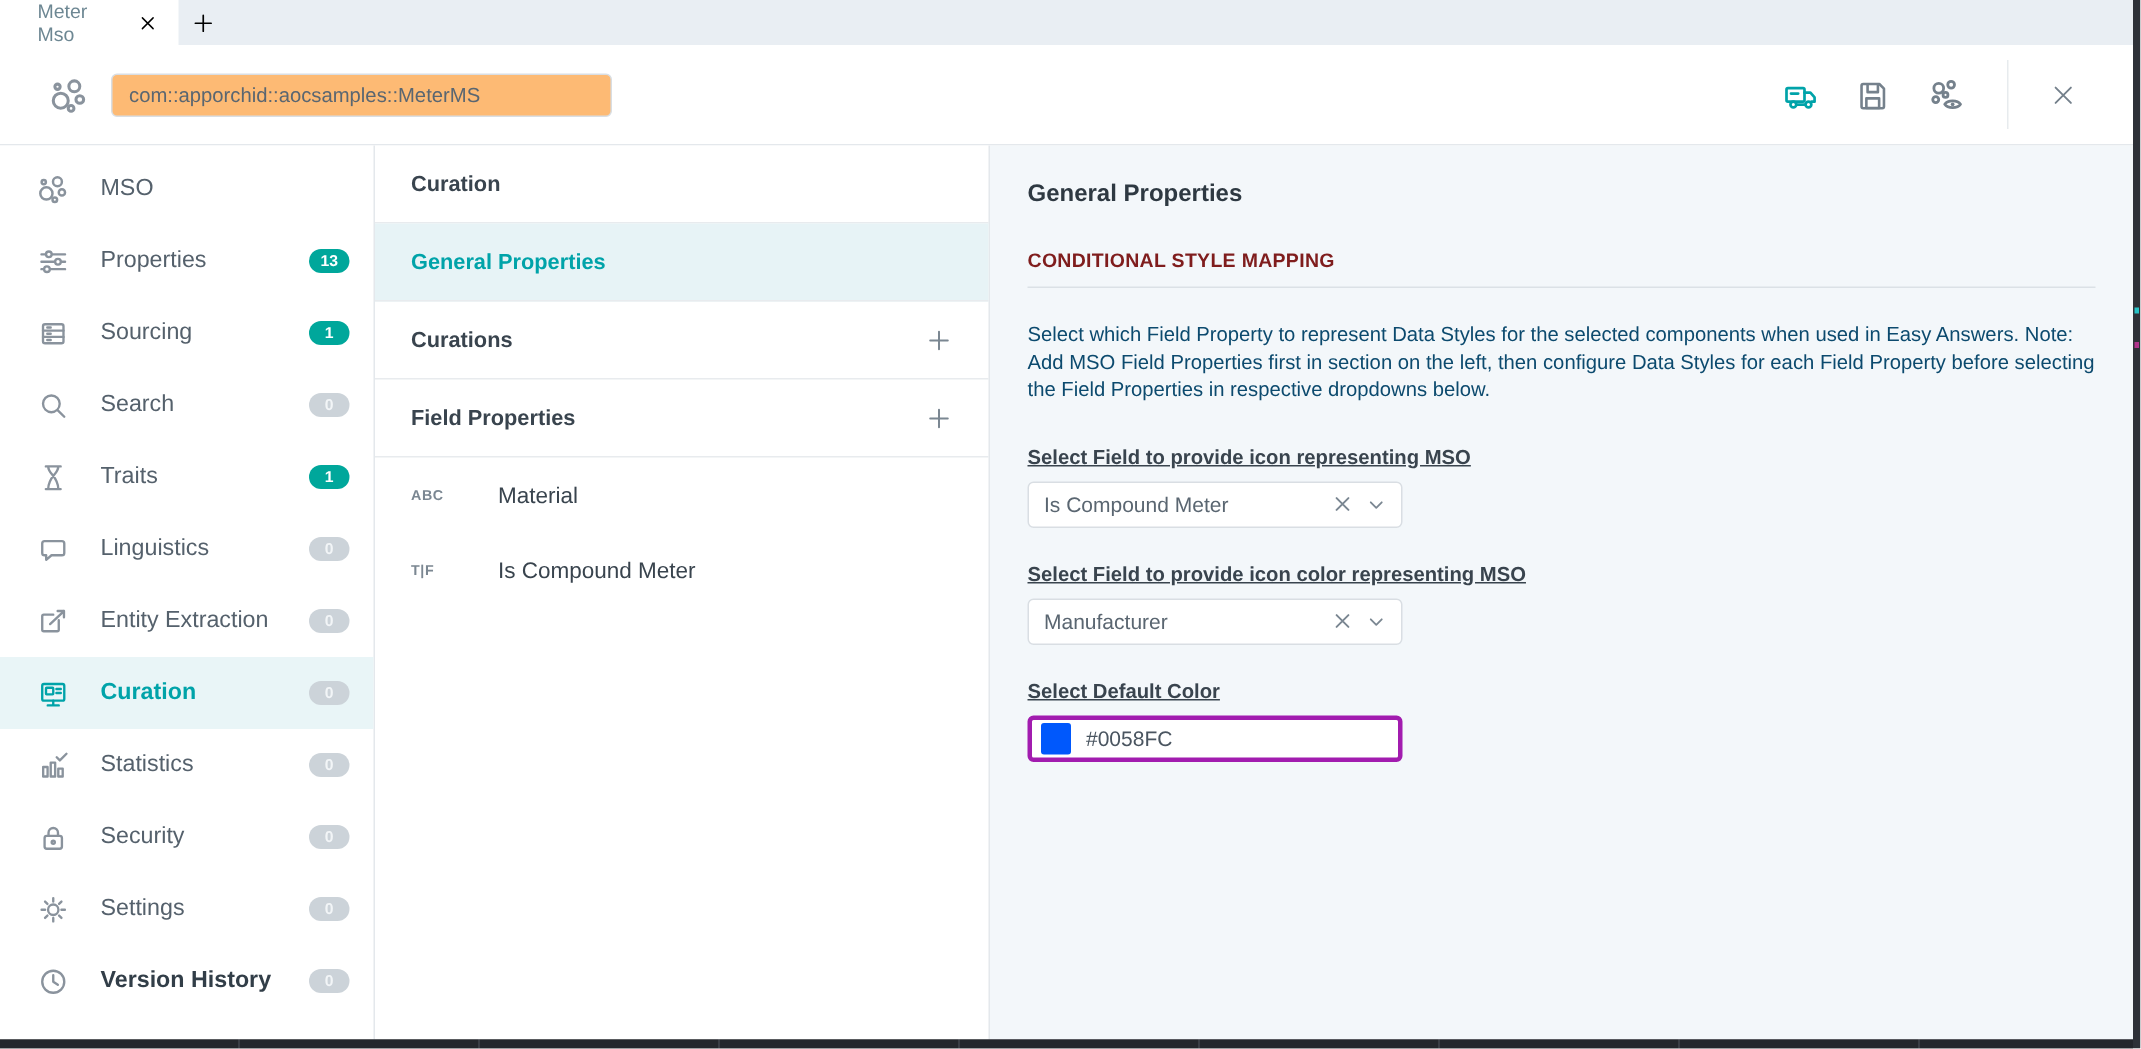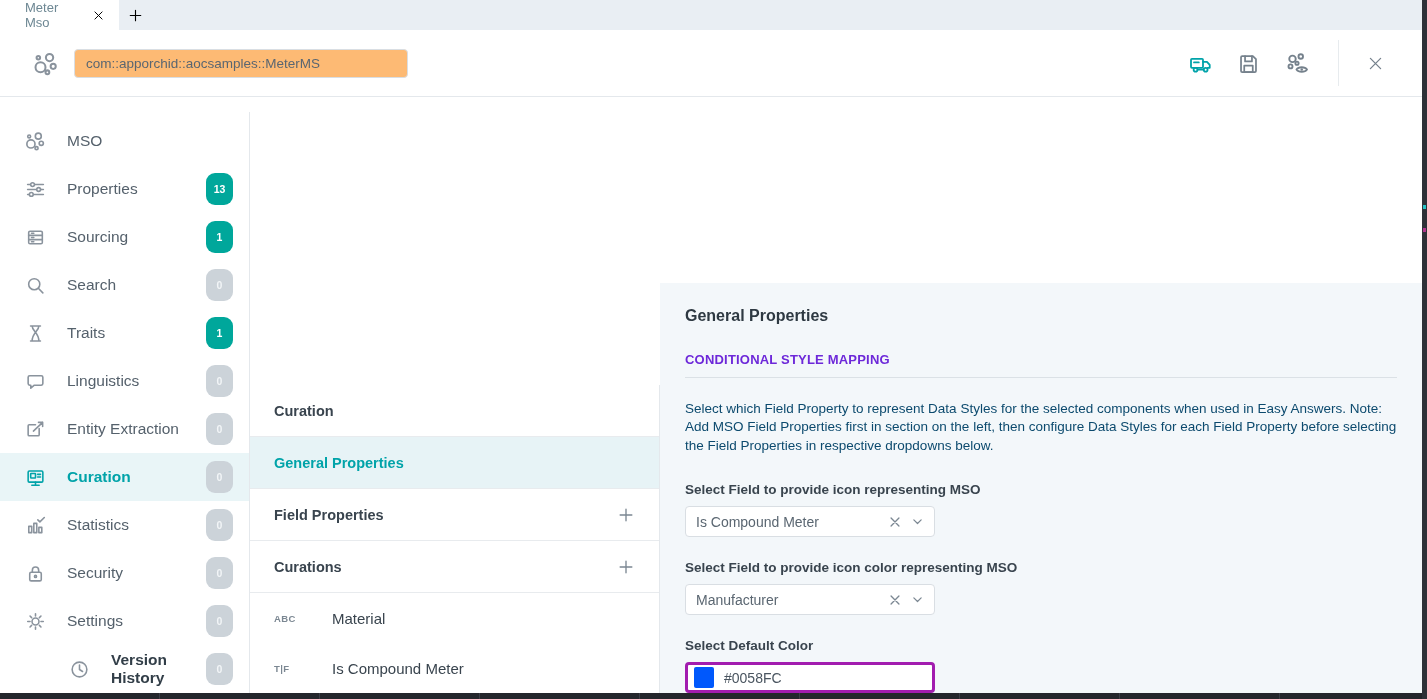--- a/index.html
+++ b/index.html
@@ -29,51 +29,51 @@
   .header { flex:0 0 67px; background:#fff; border-bottom:1px solid #e4e8ec; display:flex; align-items:center; }
   .logo { margin-left:32px; color:#8a939d; display:flex; }
   .mso-input { margin-left:15px; width:334px; height:29px; border:1px solid #d9dee3; border-radius:4px;
     font-family:"Liberation Sans",sans-serif; font-size:13.5px; color:#5a6671; padding:0 11px; background:#fdba74; outline:none; }
   .header-actions { margin-left:auto; display:flex; align-items:center; gap:25px; padding-right:38px; }
   .hdr-divider { width:1px; height:46px; background:#e7ebee; margin:0 3px; }
   .act-teal { color:#00a3a9; }
   .act-gray { color:#75818c; }
 
   
-  .main { flex:1; display:flex; min-height:0;align-items:flex-end; }
+  .main { flex:1; display:flex; min-height:0; }
 
   .sidebar { width:250px; flex:0 0 250px; border-right:1px solid #e4e8ec; padding-top:5px; background:#fff; }
   .side-item { height:48px; display:flex; align-items:center; padding:0 16px 0 24px; gap:21px;
     font-size:15.5px; color:#55616c; cursor:pointer; }
   .side-item .icon { width:22px; display:flex; justify-content:center; color:#8a939d; }
   .side-item .label { flex:1; }
   .side-item.selected { background:#e9f5f7; color:#00a3a9; font-weight:700; }
   .side-item.selected .icon { color:#00a3a9; }
-  .side-item.bold { font-weight:700; color:#323e48;margin-left:44px; }
-  .badge { min-width:27px; height:32px; border-radius:9px; font-size:10.5px; font-weight:700;
+  .side-item.bold { font-weight:700; color:#323e48; }
+  .badge { min-width:27px; height:16px; border-radius:9px; font-size:10.5px; font-weight:700;
     display:flex; align-items:center; justify-content:center; padding:0 5px; }
   .badge.teal { background:#00a79b; color:#ffffff; }
   .badge.gray { background:#ccd3d9; color:#f2f5f7; }
 
   .middle { width:410px; flex:0 0 410px; border-right:1px solid #e4e8ec; background:#fff; }
   .m-row { height:52px; display:flex; align-items:center; justify-content:space-between; padding:0 24px;
     border-bottom:1px solid #e8ebee; font-size:14.5px; font-weight:600; color:#39444e; cursor:pointer; }
   .m-row.selected { background:#e7f3f6; color:#00a3a9; }
   .m-plus { color:#7b8792; display:flex; }
   .m-field { height:50px; display:flex; align-items:center; padding:0 24px; gap:31px; font-size:15px; color:#39444e; cursor:pointer; }
   .type-badge { font-size:9.5px; font-weight:700; color:#7b8792; letter-spacing:0.4px; width:27px; }
 
   .right { flex:1; background:#f3f7fa; padding:24px 25px 0 25px; overflow:hidden; }
   .rp-title { font-size:16px; font-weight:700; color:#2e3942; }
-  .rp-section { margin-top:27px; font-size:13px; font-weight:700; color:#6d28d9; letter-spacing:0.2px;
+  .rp-section { margin-top:27px; font-size:13px; font-weight:700; color:#7f1d1d; letter-spacing:0.2px;
     padding-bottom:10px; border-bottom:1px solid #dbe1e6; }
   .rp-desc { margin-top:22px; font-size:13.5px; color:#0c4a6e; line-height:18.5px; max-width:745px; }
   .fgroup { margin-top:23px; }
   .fgroup.first { margin-top:27px; }
-  .flabel { font-size:13.5px; font-weight:700; color:#39444e; margin-bottom:9px; }
+  .flabel { font-size:13.5px; font-weight:700; color:#39444e; margin-bottom:9px;text-decoration:underline; }
   .select-box { width:250px; height:31px; background:#fff; border:1px solid #d9dee3; border-radius:4px;
     display:flex; align-items:center; padding:0 10px; font-size:14px; color:#5a6671; cursor:pointer; }
   .select-box .val { flex:1; overflow:hidden; white-space:nowrap; }
   .sel-clear { display:flex; color:#7b8792; margin-right:9px; cursor:pointer; }
   .sel-chevron { display:flex; color:#7b8792; cursor:pointer; }
   .color-box { width:250px; height:31px; background:#fff; border:3px solid #a21caf; border-radius:4px;
     display:flex; align-items:center; padding:0 6px; font-size:14px; color:#4a5560; cursor:pointer; }
   .swatch { width:20px; height:21px; border-radius:2px; margin-right:10px; flex:0 0 20px; }
 
   svg.ic { fill:none; stroke:currentColor; stroke-width:1.5; stroke-linecap:round; stroke-linejoin:round; display:block; }
@@ -291,29 +291,29 @@
     </div>
 
     <div class="middle">
       <div class="m-row">
         <span>Curation</span>
       </div>
       <div class="m-row selected">
         <span>General Properties</span>
       </div>
       <div class="m-row">
-        <span>Field Properties</span>
+        <span>Curations</span>
         <span class="m-plus icon-btn">
           <svg class="ic" width="18" height="18" viewBox="0 0 20 20">
               <path d="M10 3.5 v13 M3.5 10 h13"></path>
             </svg>
         </span>
       </div>
       <div class="m-row">
-        <span>Curations</span>
+        <span>Field Properties</span>
         <span class="m-plus icon-btn">
           <svg class="ic" width="18" height="18" viewBox="0 0 20 20">
               <path d="M10 3.5 v13 M3.5 10 h13"></path>
             </svg>
         </span>
       </div>
       <div class="m-field">
         <span class="type-badge">ABC</span>
         <span>Material</span>
       </div>

